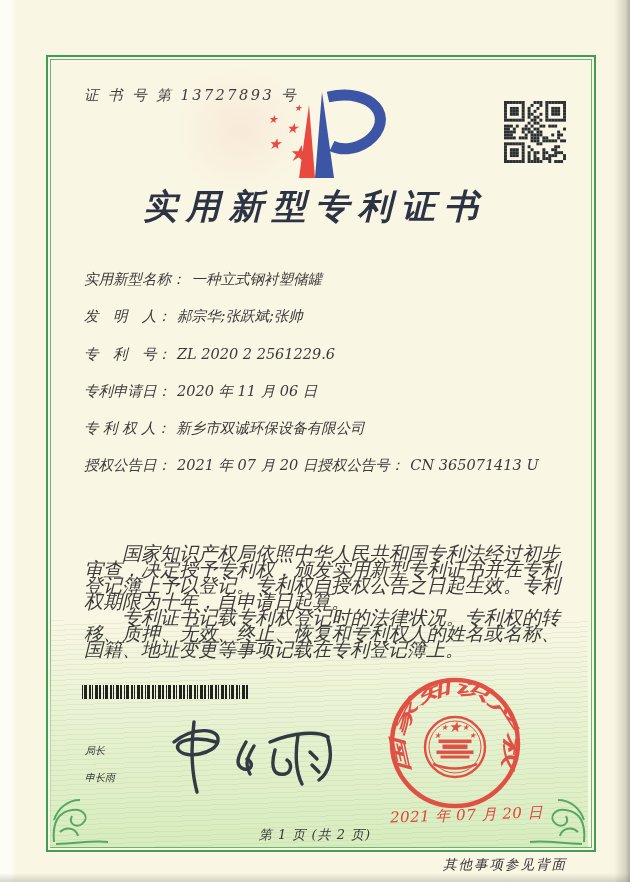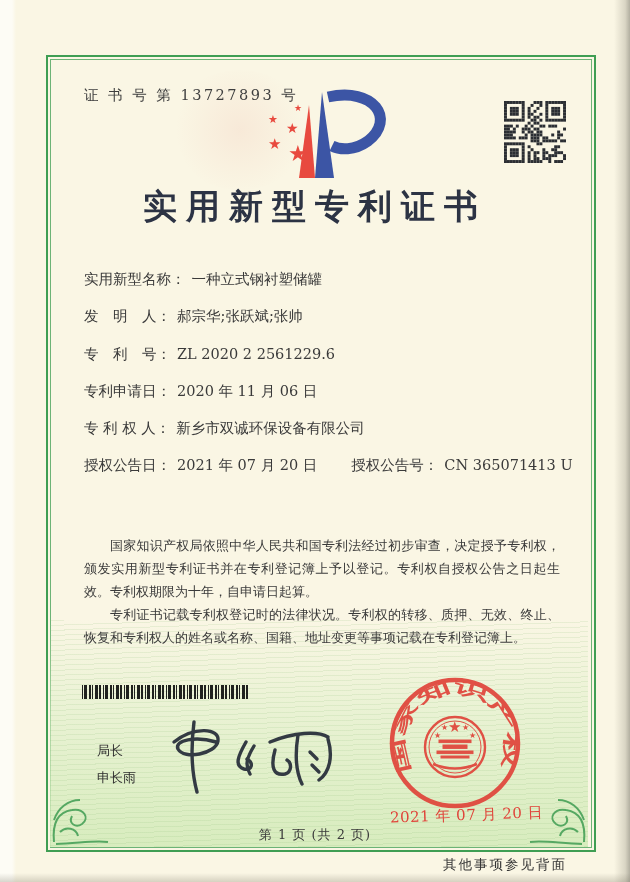--- a/index.html
+++ b/index.html
@@ -16,40 +16,40 @@
   .smudge{position:absolute;left:170px;top:70px;width:140px;height:120px;border-radius:50%;
     background:radial-gradient(circle,rgba(226,120,110,.10) 0,rgba(226,120,110,0) 70%);}
   .frame{position:absolute;left:46px;top:55px;width:546px;height:793px;
     border:2px solid #3f9e53;}
   .frame::after{content:"";position:absolute;left:2px;top:2px;right:2px;bottom:2px;
     border:1px solid #6cb376;}
   .green-wash{position:absolute;left:50px;top:620px;width:538px;height:227px;
     background:
       repeating-linear-gradient(178deg,rgba(140,190,120,.16) 0 1px,rgba(140,190,120,0) 1px 5px),
       linear-gradient(180deg,rgba(222,240,202,0) 0,rgba(220,239,198,.55) 40%,rgba(212,235,186,.9) 100%);}
-  .content{position:absolute;left:0;top:0;width:100%;height:100%;}
+  .content{position:absolute;left:0;top:0;width:100%;height:100%;font-style:italic;}
 
   .cert-no{position:absolute;left:84px;top:86px;font-size:14.5px;letter-spacing:2.5px;color:#3e3e3e;}
   .logo{position:absolute;left:252px;top:84px;width:156px;height:106px;}
   .qr{position:absolute;left:504px;top:101px;width:62px;height:62px;}
   .title{position:absolute;left:0;top:184px;width:100%;text-align:center;
     font-size:34px;font-weight:600;letter-spacing:9px;color:#2c3344;}
 
   .fields{position:absolute;left:84px;top:270px;width:486px;}
   .field-row{height:22px;margin-bottom:15.3px;font-size:14.5px;color:#3a3a3a;white-space:nowrap;}
   .field-row .lbl{color:#3a3a3a;}
   .field-row .val{margin-left:6px;}
-  .pair2{margin-left:34px;}
-
-  .paras{position:absolute;left:84px;top:534px;width:476px;font-size:13px;line-height:23px;
+  .pair2{}
+
+  .paras{position:absolute;left:84px;top:545px;width:476px;font-size:19px;line-height:16px;
     color:#3a3a3a;text-align:justify;}
   .paras p{margin:0;text-indent:2em;}
 
   .barcode{position:absolute;left:82px;top:685px;width:170px;height:14px;}
-  .signer{position:absolute;left:97px;top:737px;font-size:13px;color:#2f2f2f;line-height:27px;}
+  .signer{position:absolute;left:85px;top:737px;font-size:10px;color:#2f2f2f;line-height:27px;}
   .signature{position:absolute;left:158px;top:712px;width:210px;height:92px;}
 
   .seal{position:absolute;left:386px;top:674px;width:138px;height:138px;opacity:.92;}
   .seal-date{position:absolute;left:390px;top:806px;width:150px;font-size:15px;color:#e0443a;
     letter-spacing:.5px;transform:rotate(-2deg);white-space:nowrap;}
 
   .ornament{position:absolute;width:64px;height:64px;}
   .orn-left{left:50px;top:782px;}
   .orn-right{left:524px;top:782px;transform:scaleX(-1);}
 

